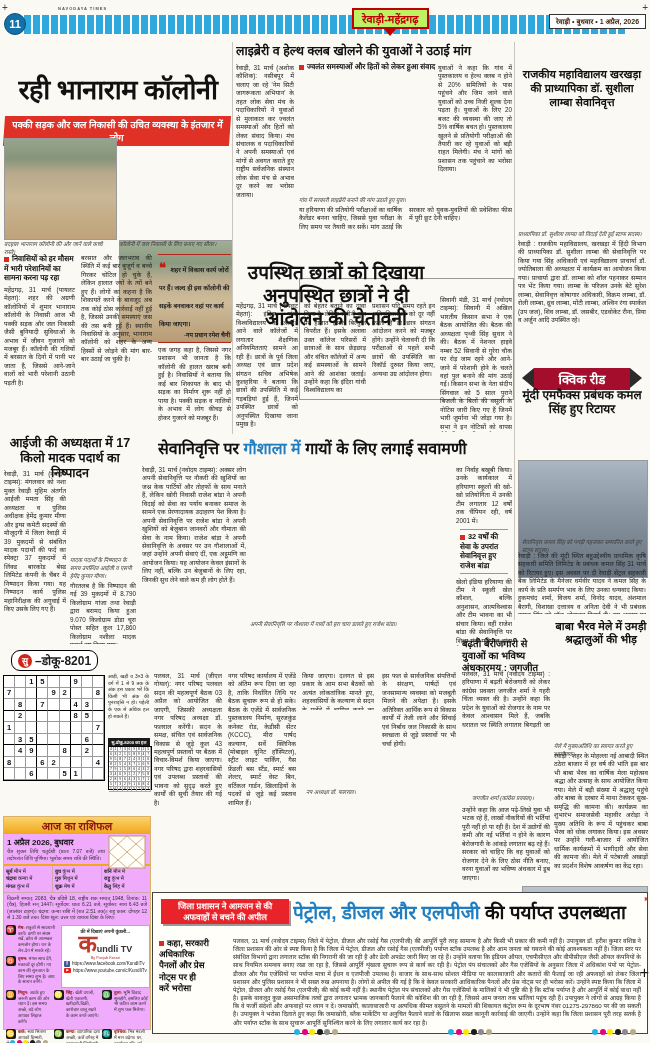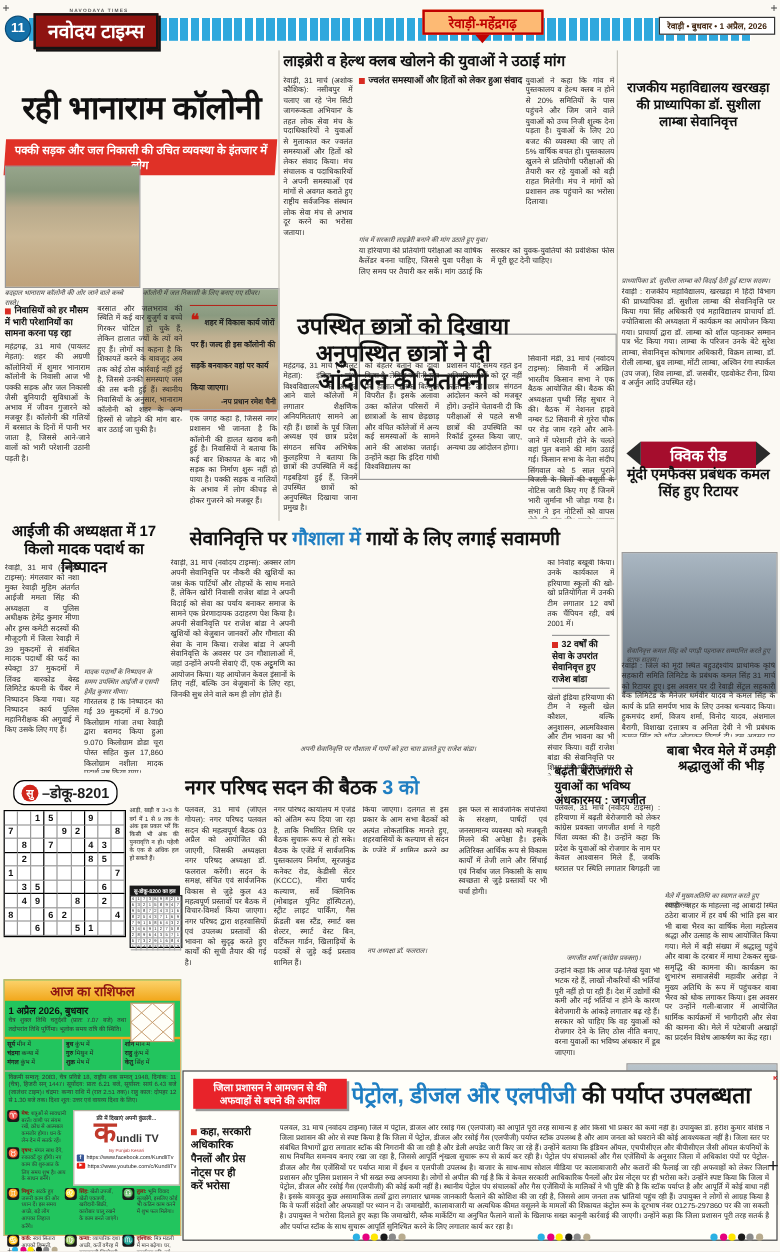--- a/index.html
+++ b/index.html
@@ -12,22 +12,22 @@
   .bull{display:inline-block;width:5px;height:5px;background:#d92b21;margin-right:3px;vertical-align:middle;}
   .vrule{position:absolute;width:1px;background:#c9c6bd;}
   .photo{position:relative;overflow:hidden;border:0.5px solid #999;}
   
   .stripes{background:repeating-linear-gradient(90deg,#2fa8dd 0 7px,#ffffff 7px 9px);}
   .pgnum{background:#1470a8;color:#fff;border-radius:50%;width:20px;height:20px;display:flex;
          align-items:center;justify-content:center;font-weight:bold;font-size:11px;border:1.5px solid #0c4d77;}
   .brand-en{font-size:4px;letter-spacing:1px;color:#555;font-weight:bold;}
   .brand{background:#8e1411;color:#fff;font-weight:bold;font-size:16px;padding:2px 10px;
          border:2px solid #141414;box-shadow:2px 2px 0 #141414;white-space:nowrap;}
-  .edition{background:#fdba74;border:2px solid #c00000;color:#c00000;font-weight:bold;font-size:11px;
-           padding:1px 20px;white-space:nowrap;}
+  .edition{background:#bef264;border:2px solid #c00000;color:#c00000;font-weight:bold;font-size:11px;
+           padding:1px 8px;white-space:nowrap;}
   .ed-notch{width:0;height:0;border-left:6px solid transparent;border-right:6px solid transparent;
             border-top:7px solid #c00000;margin:0 auto;}
   .datebox{background:#fff;border:1px solid #333;font-size:7px;font-weight:bold;color:#40250f;
            padding:2px 6px;white-space:nowrap;}
   .cropmark{font-size:10px;color:#444;}
   
   .hl-main{font-weight:bold;font-size:27px;line-height:1.1;letter-spacing:-0.5px;}
   .hl-red{color:#d1261c;} .hl-blk{color:#111;} .hl-blue{color:#1f7ec2;}
   .band{background:#e03127;color:#fff;font-weight:bold;font-size:9.5px;text-align:center;
         padding:2px 0;transform:skewX(-4deg);}
@@ -54,21 +54,21 @@
   .suc{border-right:0.5px solid #9a9a9a;border-bottom:0.5px solid #9a9a9a;display:flex;
        align-items:center;justify-content:center;font-size:7.6px;font-weight:bold;color:#111;}
   .suc.vr{border-right:1.4px solid #000;} .suc.hb{border-bottom:1.4px solid #000;}
   .su-inst{font-size:4.9px;line-height:1.35;color:#222;}
   .sol-title{background:#1a1a1a;color:#fff;font-size:4.4px;font-weight:bold;text-align:center;padding:1px 0;}
   #su-sol{display:grid;grid-template-columns:repeat(9,1fr);grid-template-rows:repeat(9,1fr);
           width:42px;height:42px;border:1px solid #000;background:#fff;}
   .sus{border-right:0.3px solid #aaa;border-bottom:0.3px solid #aaa;display:flex;align-items:center;
        justify-content:center;font-size:3.4px;color:#111;}
   
-  .astro-box{border:1px solid #d8b26a;background:#22c55e;}
+  .astro-box{border:1px solid #d8b26a;background:#f0abfc;}
   .astro-head{background:linear-gradient(180deg,#fbd26a,#f2a71b);color:#8e1411;font-weight:bold;
               font-size:11px;text-align:center;padding:1px 0;}
   .astro-date{font-weight:bold;font-size:8px;color:#111;}
   .astro-small{font-size:5px;line-height:1.3;color:#333;}
   .pl-row{display:flex;border-top:2px solid #f2a71b;border-bottom:1px solid #caa;}
   .pcell{flex:1;border-right:1px solid #caa;font-size:5.2px;line-height:1.4;padding:2px;color:#222;}
   .pcell:last-child{border-right:none;}
   .sign{display:flex;gap:2px;margin-bottom:3px;}
   .sign-ico{flex:0 0 10px;height:10px;background:#1a1a1a;color:#fff;border-radius:2px;font-size:7px;
             display:flex;align-items:center;justify-content:center;}
@@ -93,21 +93,20 @@
 <body>
 
 <div class="page">
 
   <div class="abs cropmark" style="left:2px;top:2px;">+</div>
   <div class="abs cropmark" style="right:2px;top:2px;">+</div>
 
   <div class="abs stripes" style="left:24px;top:15px;width:602px;height:19px;"></div>
   <div class="abs pgnum" style="left:4px;top:13px;">11</div>
   <div class="abs brand-en" style="left:58px;top:6px;">NAVODAYA TIMES</div>
-  <div class="abs brand" style="left:28px;top:11px;">नवोदय टाइम्स</div>
   <div class="abs" style="left:352px;top:8px;">
     <div class="edition">रेवाड़ी-महेंद्रगढ़</div>
     <div class="ed-notch"></div>
   </div>
   <div class="abs datebox" style="left:549px;top:14px;">रेवाड़ी • बुधवार • 1 अप्रैल, 2026</div>
 
   <div class="abs hl-main hl-blk" style="left:4px;top:76px;width:228px;text-align:center;">रही भानाराम कॉलोनी</div>
   <div class="abs band" style="left:4px;top:116px;width:226px;">पक्की सड़क और जल निकासी की उचित व्यवस्था के इंतजार में लोग</div>
 
   <div class="abs photo" style="left:4px;top:138px;width:111px;height:100px;background:linear-gradient(180deg,#96a58b 0%,#86957a 20%,#b7a98b 34%,#cab795 58%,#bfa27b 100%);"></div>
@@ -349,23 +348,20 @@
           <div class="sus">8</div>
           <div class="sus">7</div>
           <div class="sus vr">5</div>
           <div class="sus">2</div>
           <div class="sus">9</div>
           <div class="sus">3</div>
         </div>
     </div>
   </div>
 
-  <div class="abs hl-sec" style="left:154px;top:644px;width:304px;font-size:16.5px;white-space:nowrap;overflow:hidden;">
-    <span>नगर परिषद सदन की बैठक </span><span class="hl-blue">3 को</span>
-  </div>
   <div class="abs body-txt jt" style="left:154px;top:672px;width:68px;height:212px;">पलवल, 31 मार्च (जीएल गोयल): नगर परिषद पलवल सदन की महत्वपूर्ण बैठक 03 अप्रैल को आयोजित की जाएगी, जिसकी अध्यक्षता नगर परिषद अध्यक्षा डॉ. फलराल करेंगी। सदन के समक्ष, संचित एवं सार्वजनिक विकास से जुड़े कुल 43 महत्वपूर्ण प्रस्तावों पर बैठक में विचार-विमर्श किया जाएगा। नगर परिषद द्वारा शहरवासियों एवं उपलब्ध प्रस्तावों की भावना को सुदृढ़ करते हुए कार्यों की सूची तैयार की गई है।</div>
   <div class="abs body-txt jt" style="left:228px;top:672px;width:68px;height:212px;">नगर परिषद कार्यालय में एजेंडे को अंतिम रूप दिया जा रहा है, ताकि निर्धारित तिथि पर बैठक सुचारू रूप से हो सके। बैठक के एजेंडे में सार्वजनिक पुस्तकालय निर्माण, सूरजकुंड कनेक्ट रोड, केडीसी सेंटर (KCCC), मीरा पार्षद कल्याण, सर्वे क्लिनिक (मोबाइल यूनिट हॉस्पिटल), स्ट्रीट लाइट पार्किंग, गैस फ्रेंडली बस स्टैंड, स्मार्ट बस शेल्टर, स्मार्ट वेस्ट बिन, वर्टिकल गार्डन, खिलाड़ियों के पदकों से जुड़े कई प्रस्ताव शामिल हैं।</div>
 
   <div class="abs cap" style="left:306px;top:788px;width:68px;">नप अध्यक्षा डॉ. फलराल।</div>
   <div class="abs body-txt jt" style="left:302px;top:672px;width:72px;height:38px;">किया जाएगा। दलगत से इस प्रकार के आम सभा बैठकों को अत्यंत लोकतांत्रिक मानते हुए, शहरवासियों के कल्याण से सदन के एजेंडे में शामिल करने का प्रयास किया गया है, किंतु अधिकारियों ने कहा कि शहर की विधि व्यवस्था को प्राथमिकता देते हुए इस बैठक को सदन में चर्चा हेतु प्रस्तुत करने का निर्णय लिया है।</div>
   <div class="abs body-txt jt" style="left:382px;top:672px;width:74px;height:108px;">इस फल से सार्वजनिक संपत्तियों के संरक्षण, पार्षदों एवं जनसामान्य व्यवस्था को मजबूती मिलने की अपेक्षा है। इसके अतिरिक्त आर्थिक रूप से विकास कार्यों में तेजी लाने और सिंचाई एवं निर्बाध जल निकासी के साथ स्वच्छता से जुड़े प्रस्तावों पर भी चर्चा होगी।</div>
 
   <div class="abs hl-sec" style="left:462px;top:638px;width:88px;font-size:9.8px;line-height:1.25;">बढ़ती बेरोजगारी से युवाओं का भविष्य अंधकारमय : जगजीत</div>
   <div class="abs body-txt jt" style="left:462px;top:670px;width:88px;height:58px;">पलवल, 31 मार्च (नवोदय टाइम्स) : हरियाणा में बढ़ती बेरोजगारी को लेकर कांग्रेस प्रवक्ता जगजीत शर्मा ने गहरी चिंता व्यक्त की है। उन्होंने कहा कि प्रदेश के युवाओं को रोजगार के नाम पर केवल आश्वासन मिले हैं, जबकि धरातल पर स्थिति लगातार बिगड़ती जा रही है।</div>
 

